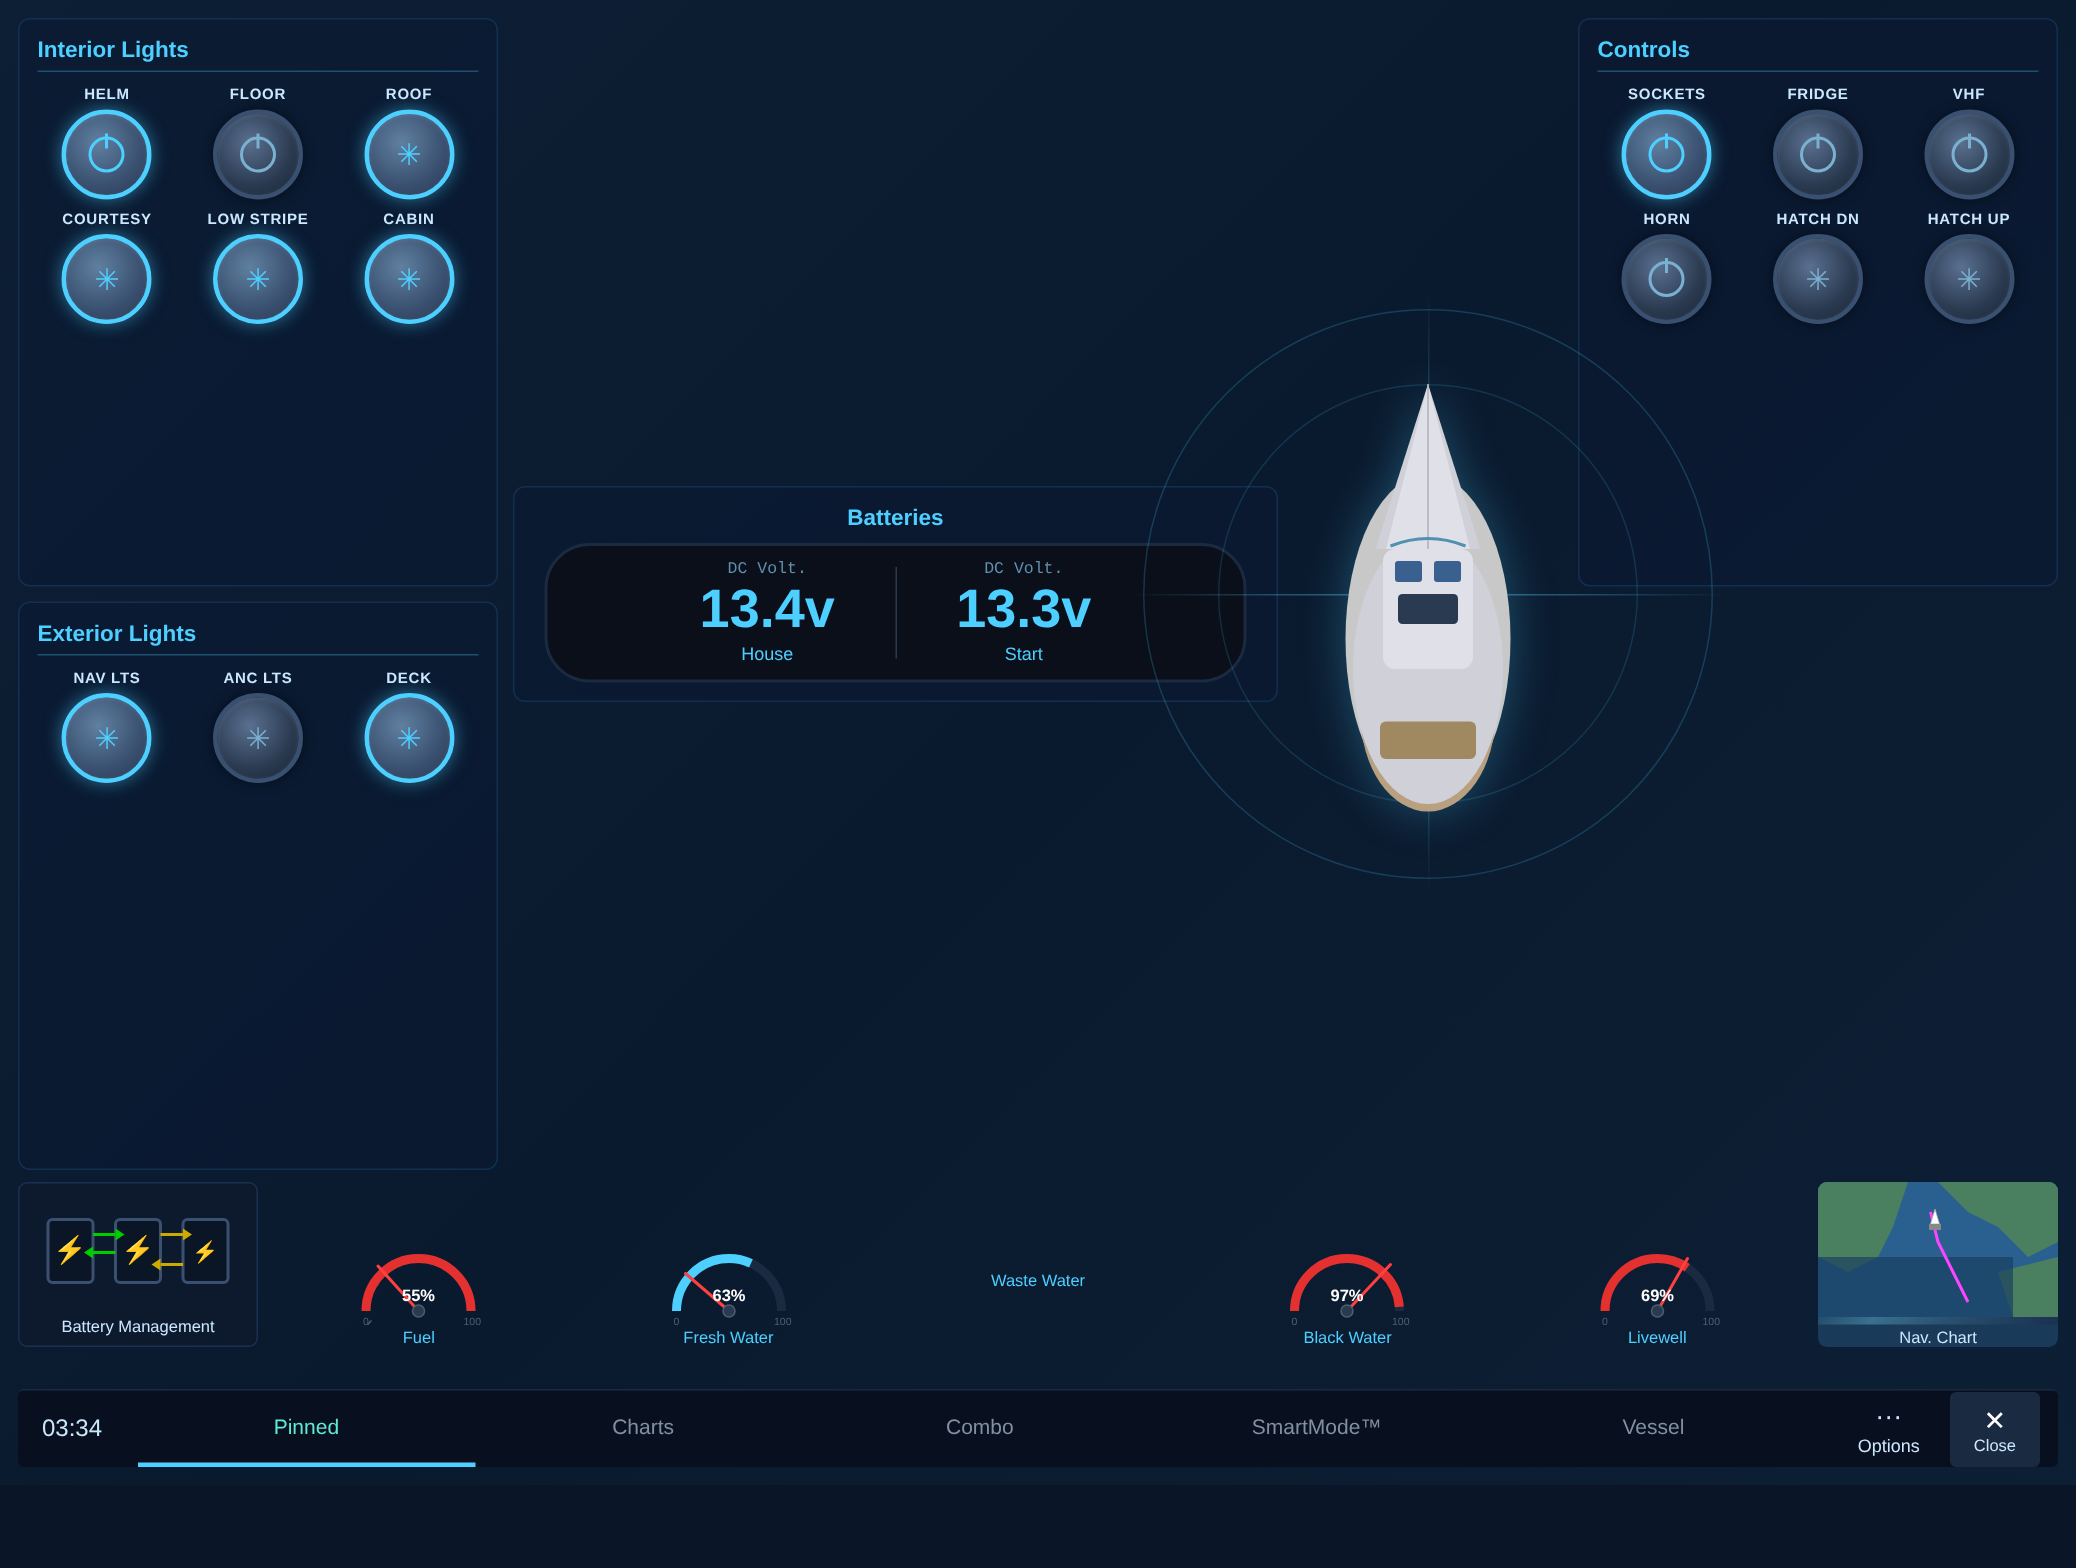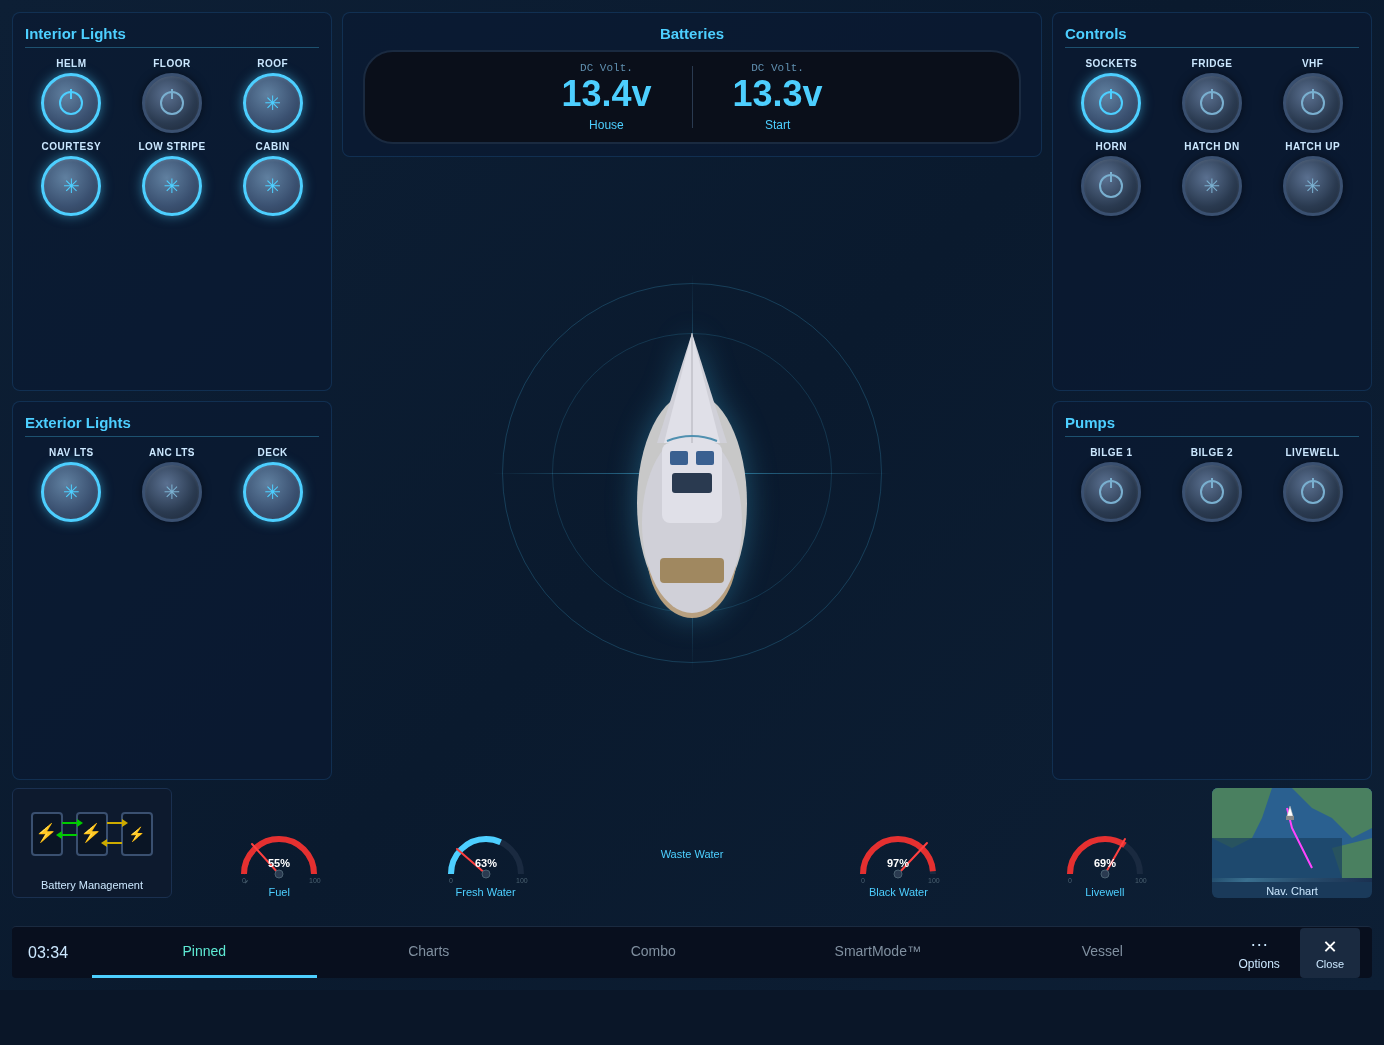--- a/index.html
+++ b/index.html
@@ -112,21 +112,20 @@
     }
     .circle-btn.active .star-icon {
       color: #4dcfff;
     }
 
     
     .center-section {
       grid-column: 2;
       grid-row: 1 / 3;
       display: flex;
-      flex-direction: column;
       align-items: center;
       gap: 10px;
     }
     .batteries-panel {
       background: rgba(10, 25, 50, 0.6);
       border: 1px solid rgba(30, 80, 130, 0.4);
       border-radius: 8px;
       padding: 12px 20px;
       width: 100%;
       text-align: center;
@@ -555,46 +554,20 @@
 
         <div class="btn-item">
           <div class="btn-label">DECK</div>
           <div class="circle-btn active">
             <span class="star-icon">✳</span>
           </div>
         </div>
       </div>
     </div>
 
-    <div class="section right-bottom">
-      <div class="section-title">Pumps</div>
-      <div class="btn-grid">
-
-        <div class="btn-item">
-          <div class="btn-label">BILGE 1</div>
-          <div class="circle-btn">
-            <div class="power-icon"></div>
-          </div>
-        </div>
-
-        <div class="btn-item">
-          <div class="btn-label">BILGE 2</div>
-          <div class="circle-btn">
-            <div class="power-icon"></div>
-          </div>
-        </div>
-
-        <div class="btn-item">
-          <div class="btn-label">LIVEWELL</div>
-          <div class="circle-btn">
-            <div class="power-icon"></div>
-          </div>
-        </div>
-      </div>
-    </div>
 
   </div>
 
   <div class="bottom-row">
 
     <div class="battery-mgmt">
       <div class="battery-diagram">
         <div style="display:flex;flex-direction:column;gap:4px;align-items:center;">
           <svg width="130" height="60">
 

